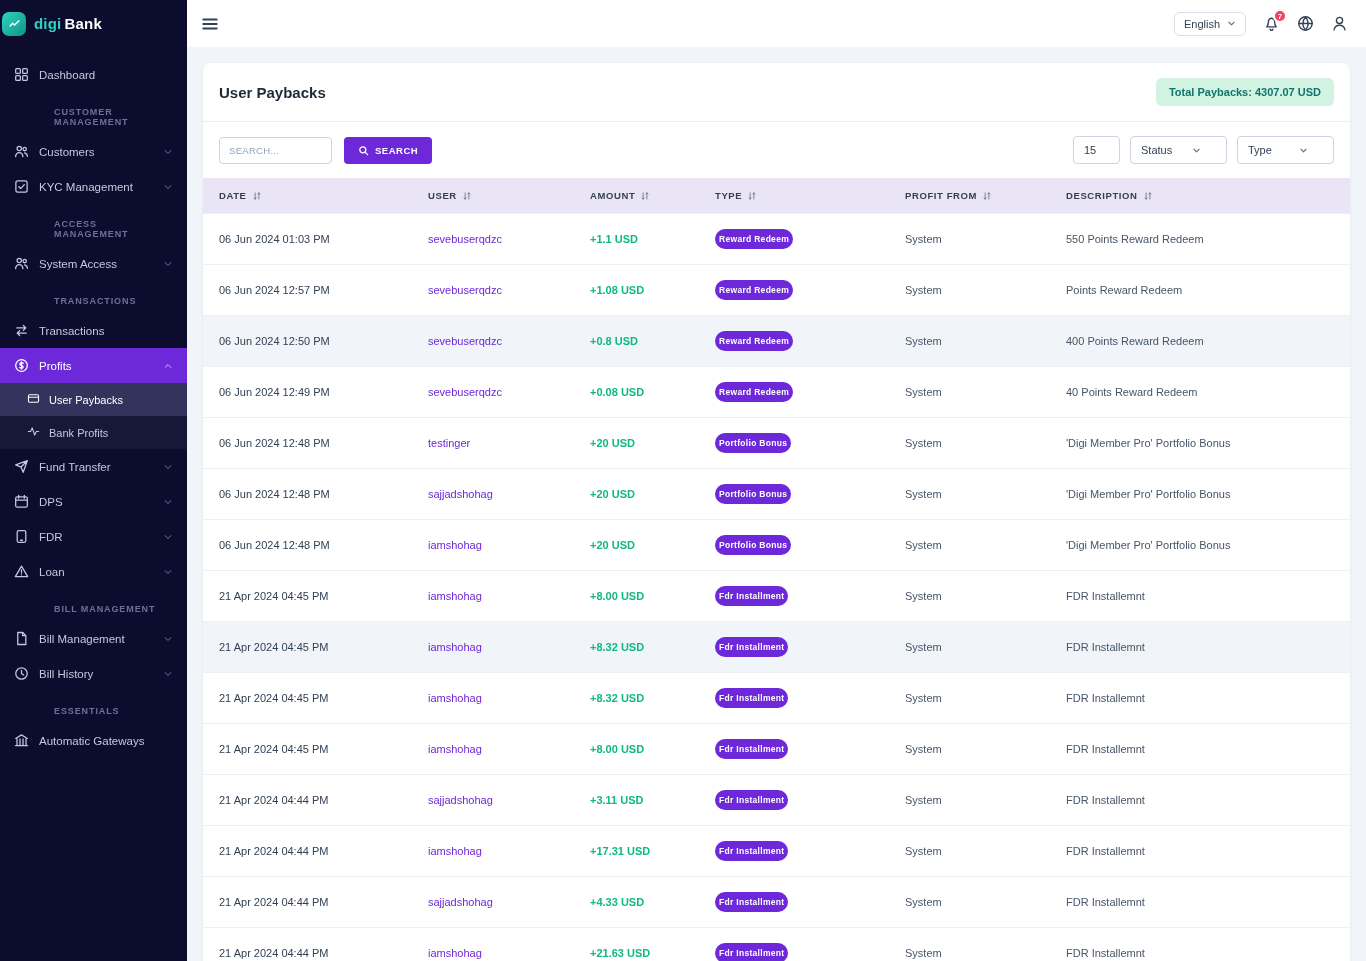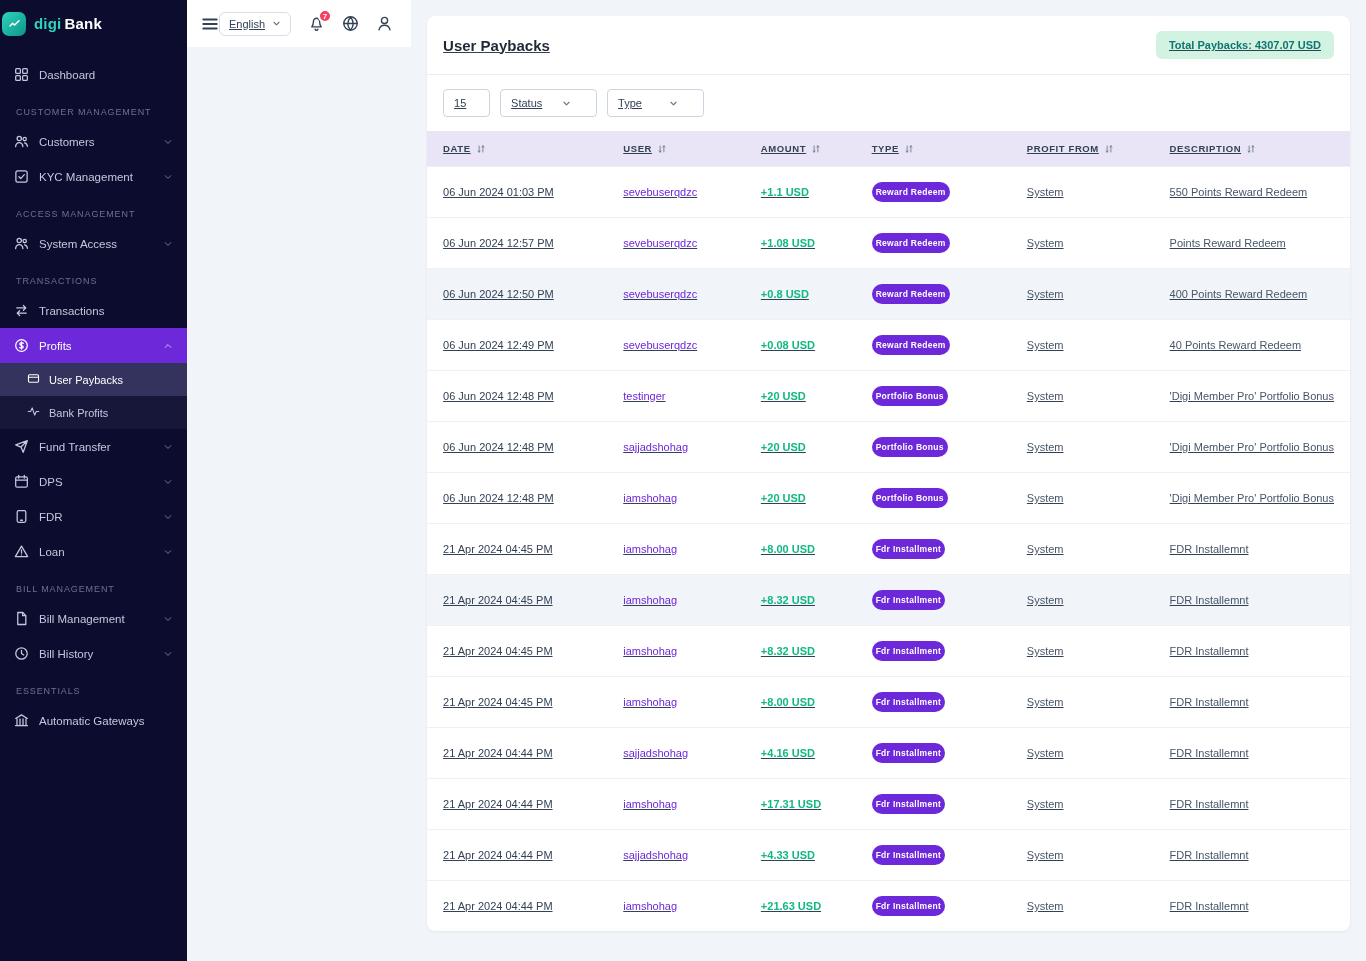--- a/index.html
+++ b/index.html
@@ -22,43 +22,43 @@
     width: 24px; height: 24px; border-radius: 7px;
     background: linear-gradient(135deg, #2dd4bf, #0d9488);
     display: flex; align-items: center; justify-content: center; color: #fff;
   }
   .brand-icon svg { width: 13px; height: 13px; }
   .brand-text { font-size: 15px; font-weight: 700; letter-spacing: .2px; }
   .brand-first { color: #2dd4bf; }
   .brand-second { color: #ffffff; margin-left: 3px; }
   .sidebar nav { padding-top: 10px; overflow: hidden; }
   .section-label {
-    font-size: 9px; font-weight: 400; letter-spacing: .9px;
-    color: #6b7294; padding: 15px 16px 7px; text-transform: uppercase;
+    font-size: 9px; font-weight: 700; letter-spacing: .9px;
+    color: #6b7294; padding: 15px 16px 7px; text-transform: uppercase; margin-left: 38px;
   }
   .nav-item {
     display: flex; align-items: center; gap: 10px;
     padding: 10px 14px; font-size: 11.5px; color: #c3c8dd; cursor: pointer;
   }
   .nav-item .icon { display: flex; }
   .nav-item .icon svg { width: 15px; height: 15px; }
   .nav-item .chev { margin-left: auto; display: flex; color: #8089ab; }
   .nav-item .chev svg { width: 10px; height: 10px; }
   .nav-item.active { background: #6d28d9; color: #fff; }
   .nav-item.active .chev { color: #e3d5ff; }
   .submenu { background: #17173a; }
   .sub-item {
     display: flex; align-items: center; gap: 9px;
     padding: 9px 14px 9px 27px; font-size: 11px; color: #c3c8dd; cursor: pointer;
   }
   .sub-item .icon svg { width: 13px; height: 13px; }
   .sub-item.active { background: #33335e; color: #ffffff; }
 
   
-  .main { flex: 1; display: flex; flex-direction: row; min-width: 0; text-decoration: underline; }
+  .main { flex: 1; display: flex; flex-direction: column; min-width: 0; }
   .topbar {
     height: 47px; background: #ffffff;
     display: flex; align-items: center; justify-content: space-between;
     padding: 0 18px 0 14px;
   }
   .hamburger { background: none; border: none; color: #334155; cursor: pointer; display: flex; }
   .hamburger svg { width: 18px; height: 18px; }
   .topbar-right { display: flex; align-items: center; gap: 17px; }
   .lang-select {
     display: flex; align-items: center; gap: 7px;
@@ -390,20 +390,30 @@
 
     <main class="content">
       <section class="card">
 
         <div class="card-head">
           <h1>User Paybacks</h1>
           <span class="total-badge">Total Paybacks: 4307.07 USD</span>
         </div>
 
         <div class="toolbar">
+          <div class="toolbar-left">
+            <input class="search-input" type="text" placeholder="SEARCH..." style="">
+            <button class="search-btn">
+              <svg viewBox="0 0 16 16" fill="none" stroke="currentColor" stroke-width="1.8" stroke-linecap="round">
+                  <circle cx="7" cy="7" r="4.4"></circle>
+                  <path d="M10.3 10.3L14 14"></path>
+                </svg>
+              <span>SEARCH</span>
+            </button>
+          </div>
           <div class="toolbar-right">
             <div class="select sm">
               <span>15</span>
               <svg viewBox="0 0 16 16" fill="none" stroke="currentColor" stroke-width="2" stroke-linecap="round" stroke-linejoin="round">
                   <path d="M3.5 5.8L8 10.3l4.5-4.5"></path>
                 </svg>
             </div>
             <div class="select md">
               <span>Status</span>
               <svg viewBox="0 0 16 16" fill="none" stroke="currentColor" stroke-width="2" stroke-linecap="round" stroke-linejoin="round">
@@ -545,21 +555,21 @@
                 <td>21 Apr 2024 04:45 PM</td>
                 <td><span class="user-link">iamshohag</span></td>
                 <td class="amount">+8.00 USD</td>
                 <td><span class="pill">Fdr Installment</span></td>
                 <td class="muted">System</td>
                 <td class="muted">FDR Installemnt</td>
               </tr>
               <tr>
                 <td>21 Apr 2024 04:44 PM</td>
                 <td><span class="user-link">sajjadshohag</span></td>
-                <td class="amount">+4.16 USD</td>
+                <td class="amount">+3.11 USD</td>
                 <td><span class="pill">Fdr Installment</span></td>
                 <td class="muted">System</td>
                 <td class="muted">FDR Installemnt</td>
               </tr>
               <tr>
                 <td>21 Apr 2024 04:44 PM</td>
                 <td><span class="user-link">iamshohag</span></td>
                 <td class="amount">+17.31 USD</td>
                 <td><span class="pill">Fdr Installment</span></td>
                 <td class="muted">System</td>

